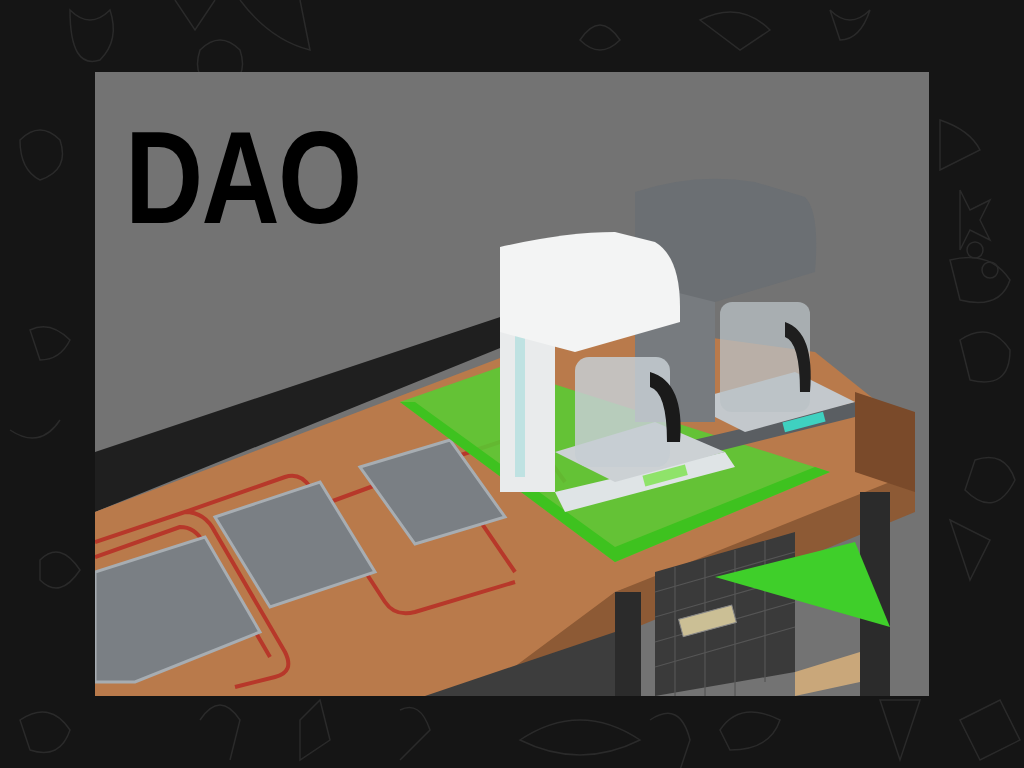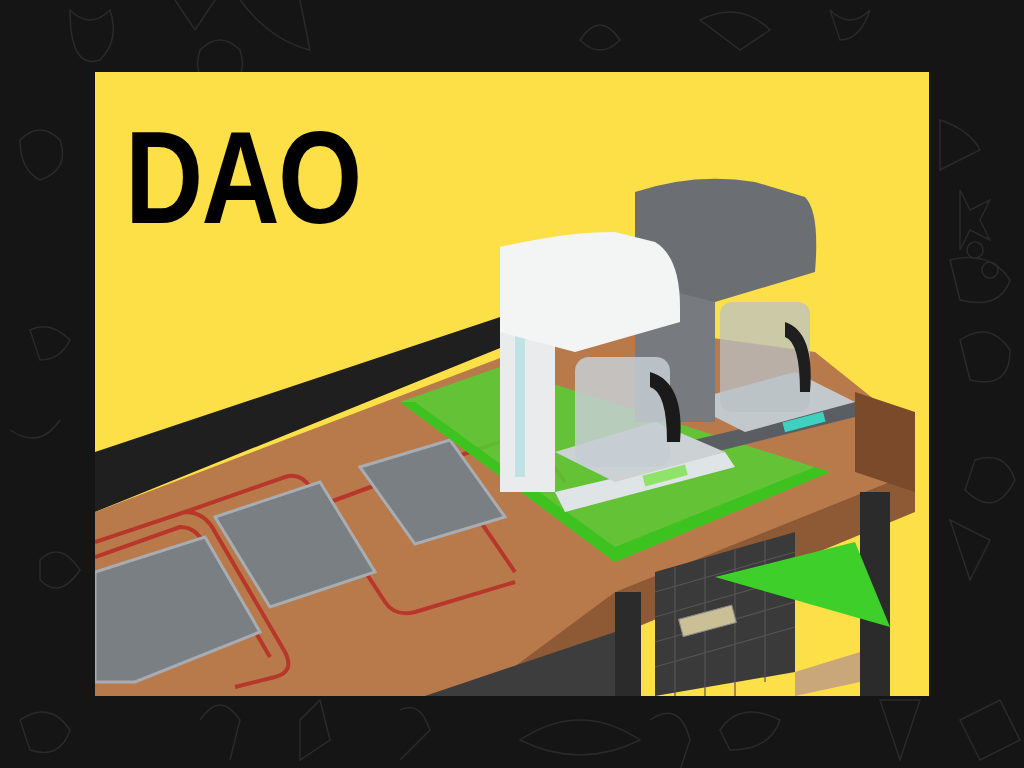--- a/index.html
+++ b/index.html
@@ -5,21 +5,21 @@
   html, body { margin: 0; padding: 0; }
   body {
     width: 1024px; height: 768px; overflow: hidden;
     background: #151515;
     position: relative;
     font-family: "Liberation Sans", sans-serif;
   }
   .bg-doodles { position: absolute; inset: 0; width: 1024px; height: 768px; }
   .panel {
     position: absolute; left: 95px; top: 72px; width: 834px; height: 624px;
-    background: #fde047; overflow: hidden;
+    background: #737373; overflow: hidden;
   }
   .panel svg { position: absolute; left: 0; top: 0; }
   .title {
     position: absolute; left: 30px; top: 40px;
     font-family: "Liberation Sans", sans-serif;
     font-weight: 700; font-size: 132px; line-height: 1;
     letter-spacing: -2px;
     color: #000;
     transform: scaleX(0.82); transform-origin: left top;
   }

